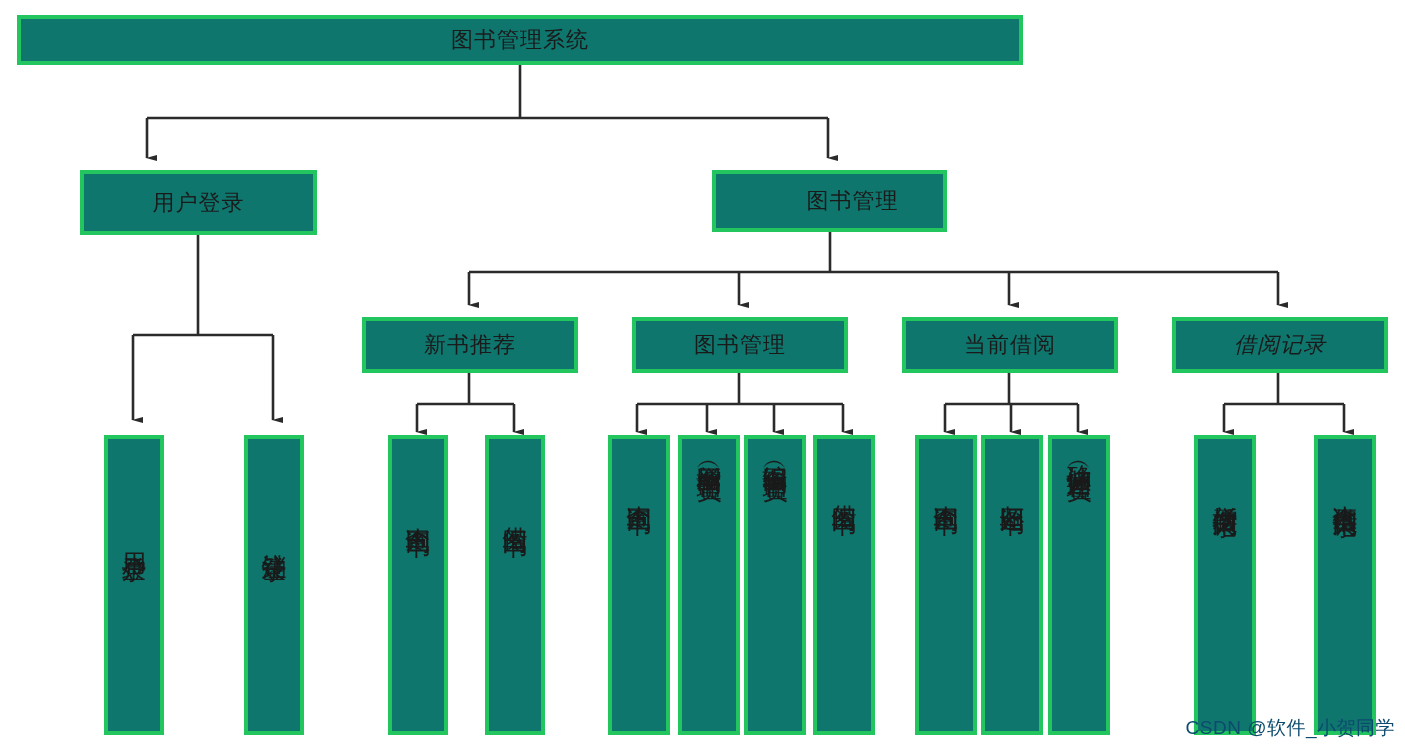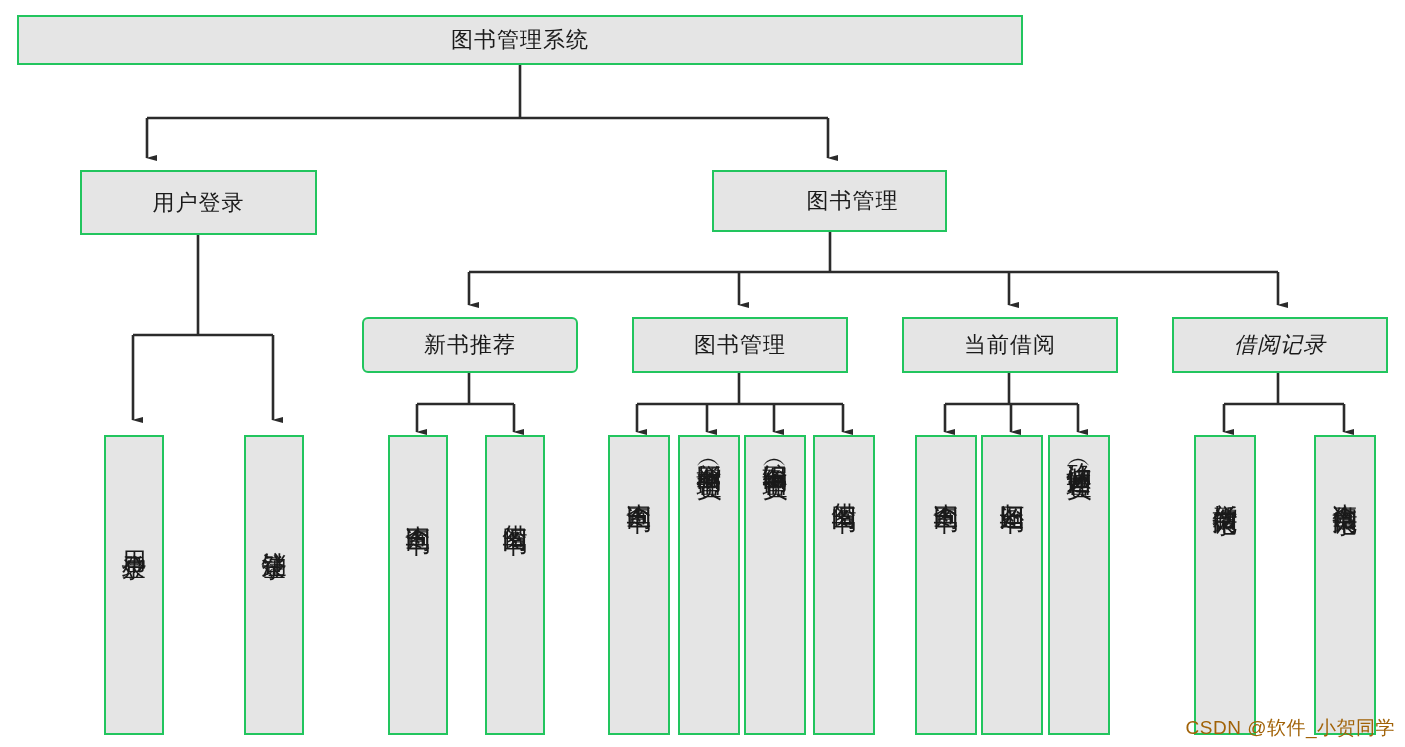--- a/index.html
+++ b/index.html
@@ -21,22 +21,22 @@
     position: absolute;
     left: 0;
     top: 0;
     width: 1405px;
     height: 747px;
     pointer-events: none;
   }
   .node {
     position: absolute;
     box-sizing: border-box;
-    border: 2px solid #22c55e;
-    background: #e5e5e5;
+    border: 4px solid #22c55e;
+    background: #0f766e;
     display: flex;
     align-items: center;
     justify-content: center;
     color: #1a1a1a;
     text-align: right;
   }
   .node.h {
     font-size: 22px;
     letter-spacing: 1px;
   }
@@ -61,21 +61,21 @@
     margin-top: 62px;
   }
   .node.v.mid3 .vtext {
     margin-top: 40px;
   }
   .watermark {
     position: absolute;
     right: 10px;
     bottom: 6px;
     font-size: 19px;
-    color: #a16207;
+    color: #0c4a6e;
     white-space: nowrap;
     letter-spacing: 0.5px;
   }
 </style>
 </head>
 <body>
 
 <div id="canvas">
 
   <svg class="wires" viewBox="0 0 1405 747">
@@ -126,21 +126,21 @@
       <path d="M1224,404 L1224,432" marker-end="url(#arrow)"></path>
       <path d="M1344,404 L1344,432" marker-end="url(#arrow)"></path>
     </g>
   </svg>
 
   <div class="node h" style="left:17px;top:15px;width:1006px;height:50px;">图书管理系统</div>
 
   <div class="node h" style="left:80px;top:170px;width:237px;height:65px;">用户登录</div>
   <div class="node h" style="left:712px;top:170px;width:235px;height:62px;padding-left:46px;">图书管理</div>
 
-  <div class="node h" style="left:362px;top:317px;width:216px;height:56px;border-radius:6px;">新书推荐</div>
+  <div class="node h" style="left:362px;top:317px;width:216px;height:56px;">新书推荐</div>
   <div class="node h" style="left:632px;top:317px;width:216px;height:56px;">图书管理</div>
   <div class="node h" style="left:902px;top:317px;width:216px;height:56px;">当前借阅</div>
   <div class="node h" style="left:1172px;top:317px;width:216px;height:56px;font-style:italic;">借阅记录</div>
 
   <div class="node v mid" style="left:104px;top:435px;width:60px;height:300px;">
     <span class="vtext">用户登录</span>
   </div>
   <div class="node v mid" style="left:244px;top:435px;width:60px;height:300px;">
     <span class="vtext">注销登录</span>
   </div>

